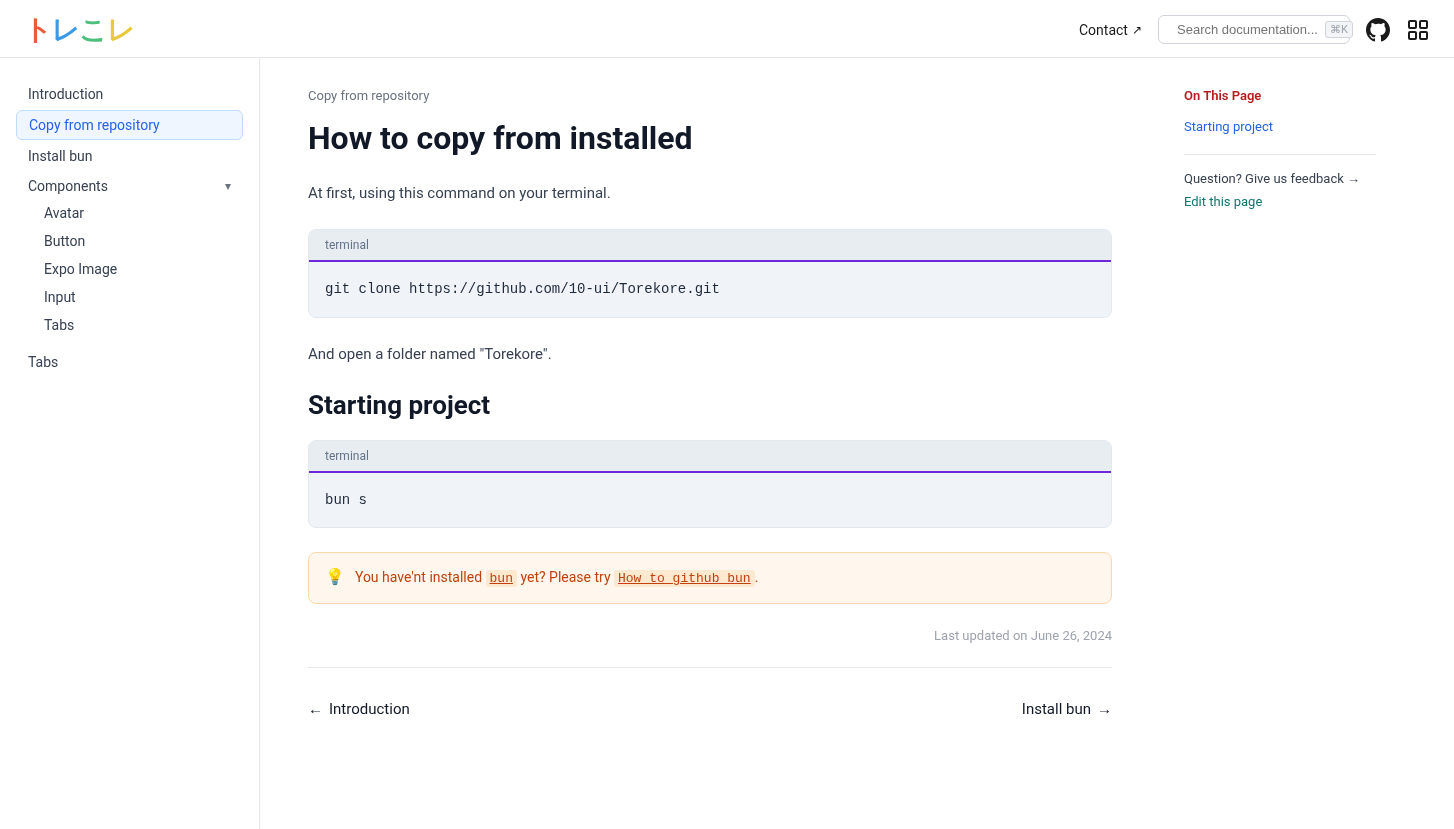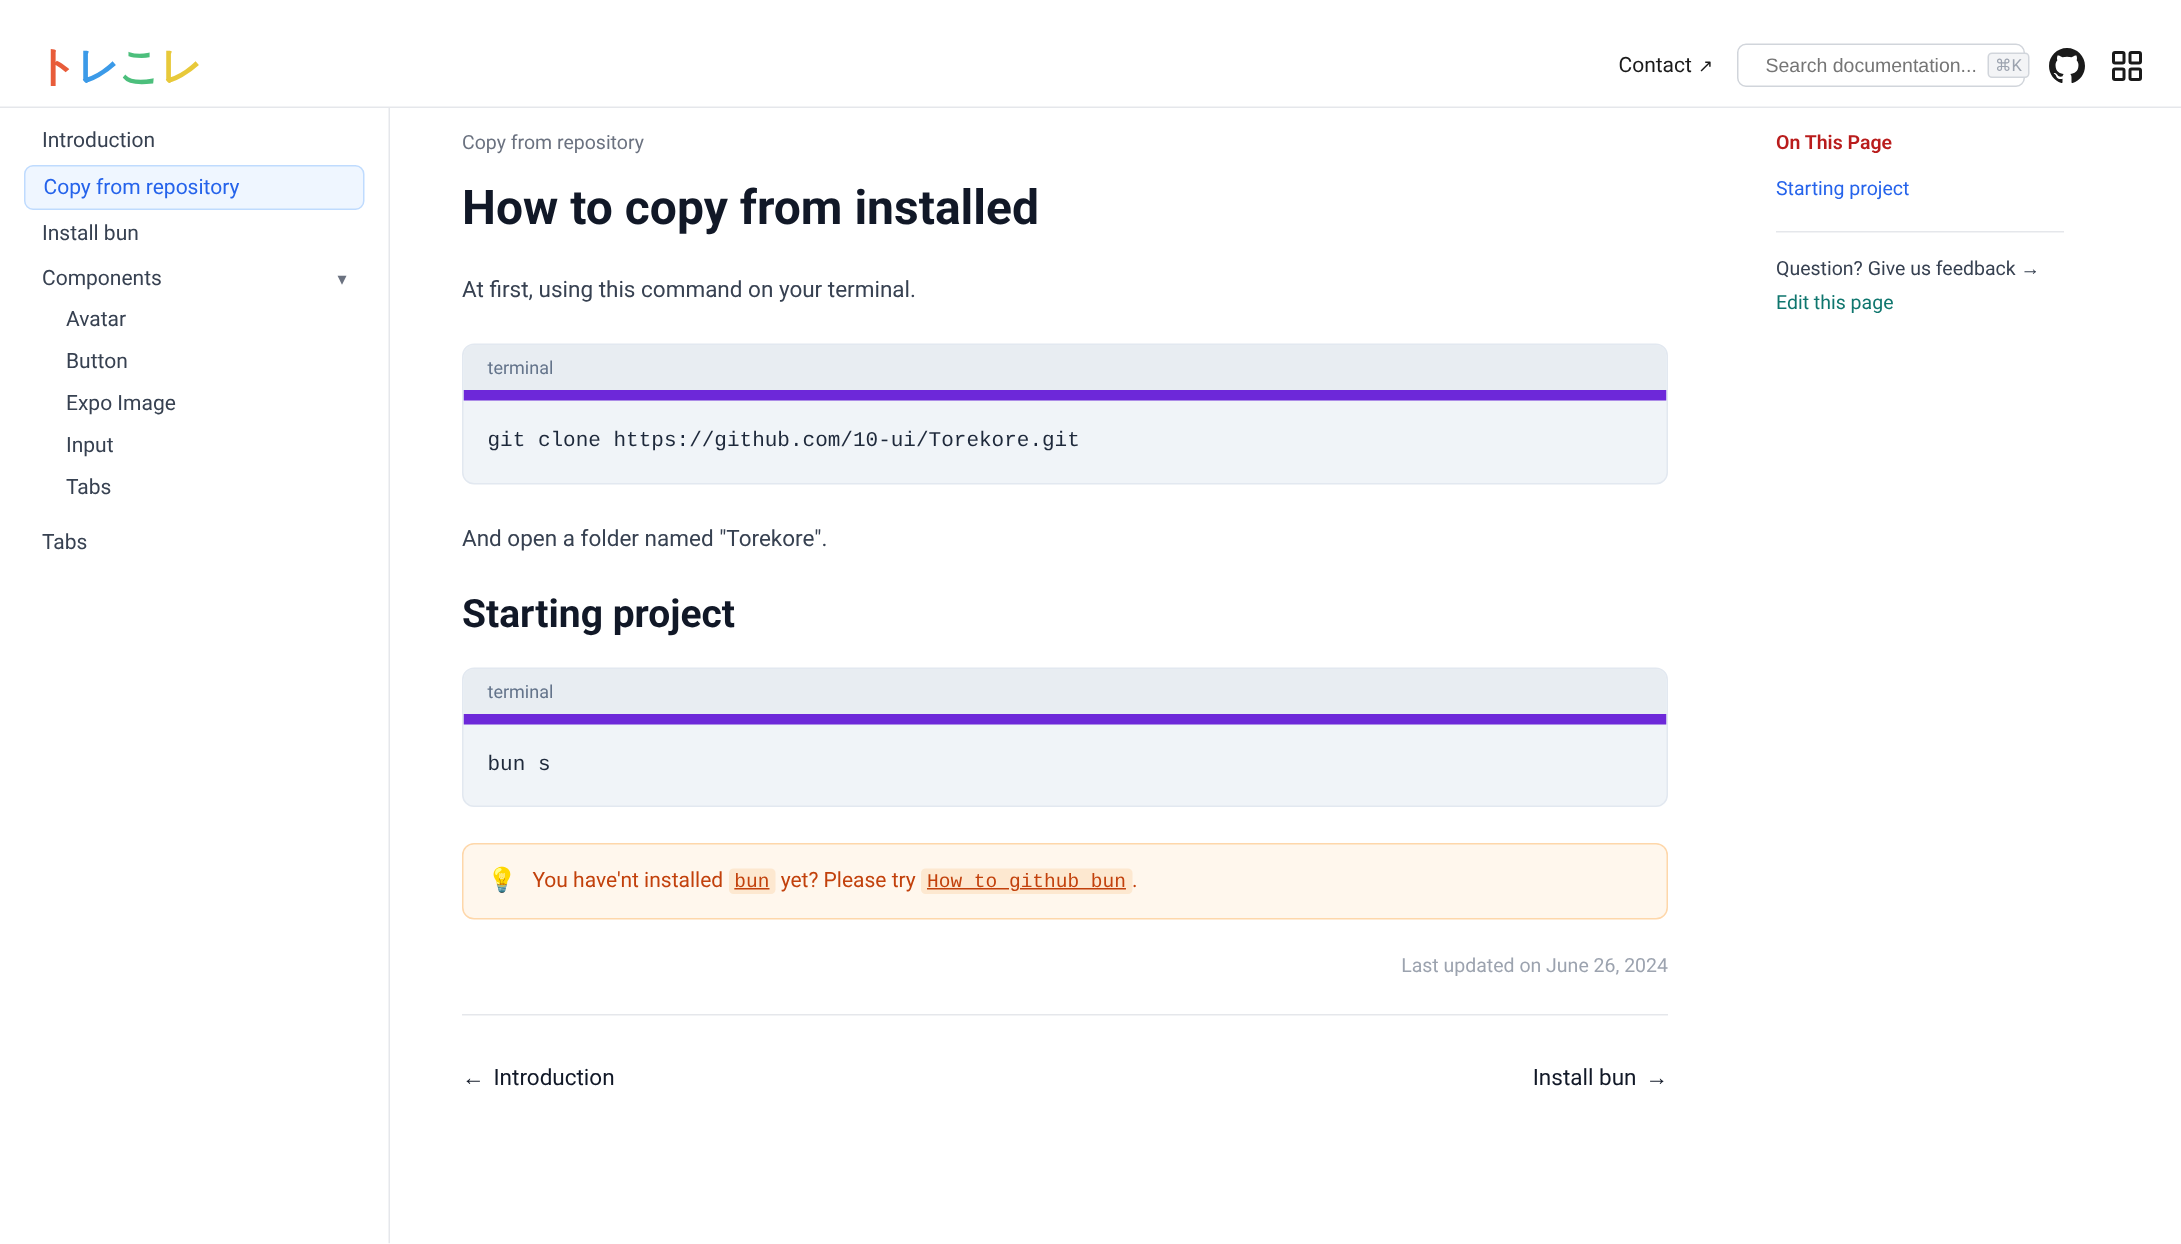--- a/index.html
+++ b/index.html
@@ -12,21 +12,21 @@
 
     
     .header {
       display: flex;
       align-items: center;
       justify-content: space-between;
       padding: 0 24px;
       height: 56px;
       border-bottom: 1px solid #e5e7eb;
       position: sticky;
-      top: 16px;
+      top: 2px;
       background: #fff;
       z-index: 100;
     }
     .header-left {
       display: flex;
       align-items: center;
       gap: 8px;
     }
     .logo-text {
       font-size: 28px;
@@ -179,21 +179,21 @@
       border: 1px solid #e2e8f0;
       border-radius: 8px;
       margin-bottom: 24px;
       overflow: hidden;
     }
     .code-block-header {
       padding: 8px 16px;
       background: #e8edf2;
       font-size: 12px;
       color: #64748b;
-      border-bottom: 7px solid #6d28d9;
+      border-bottom: 2px solid #6d28d9;
     }
     .code-block-body {
       padding: 16px;
       font-family: 'Courier New', Courier, monospace;
       font-size: 14px;
       color: #1e293b;
       line-height: 1.6;
     }
 
     .section-title {

